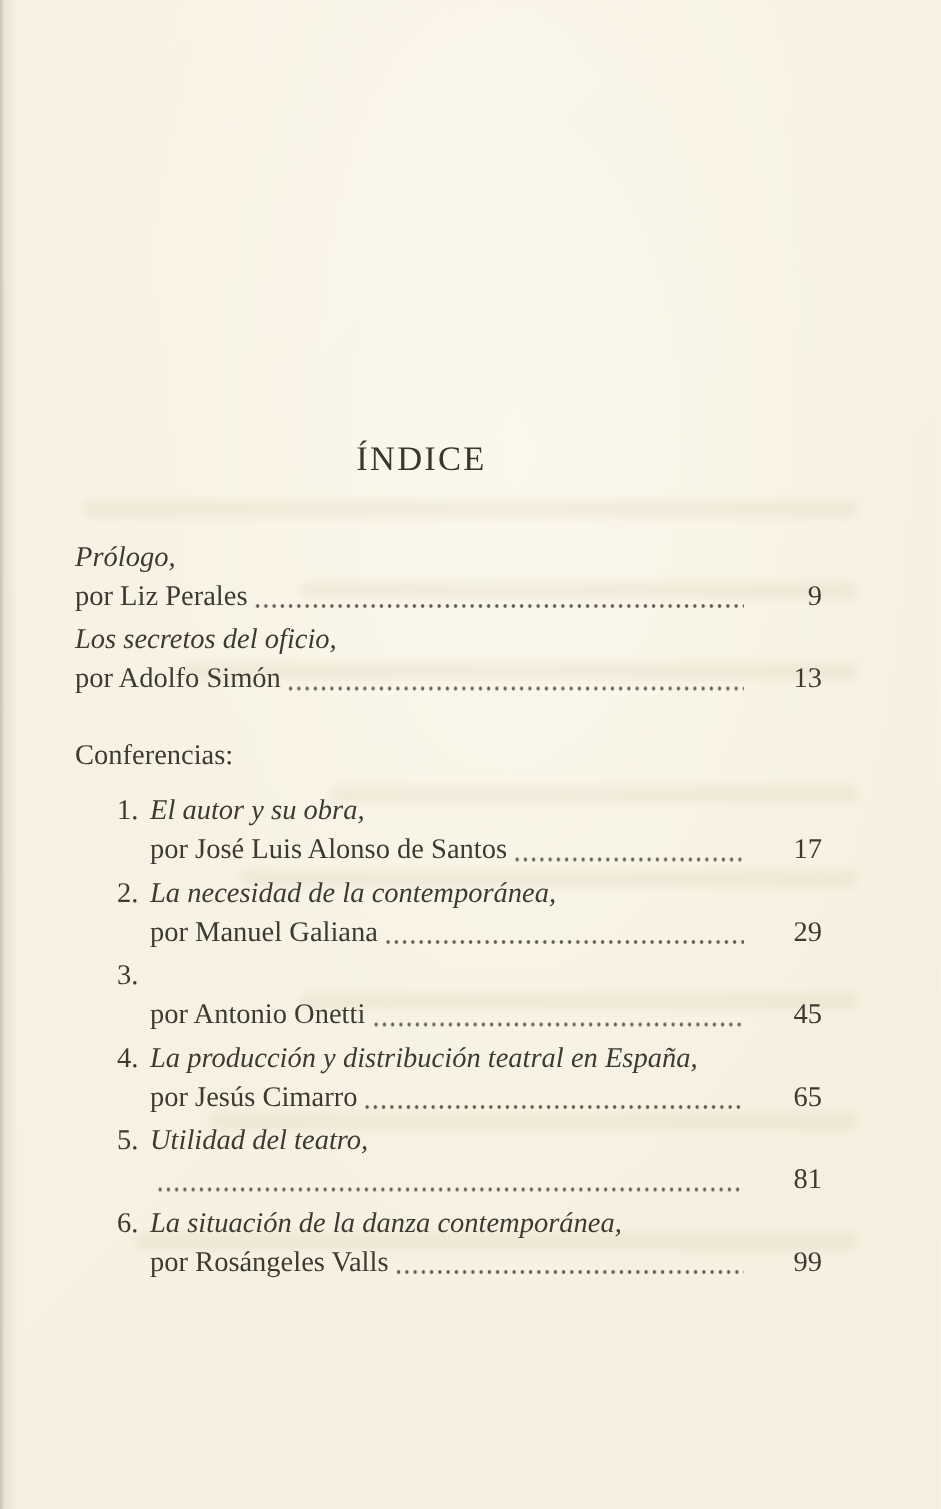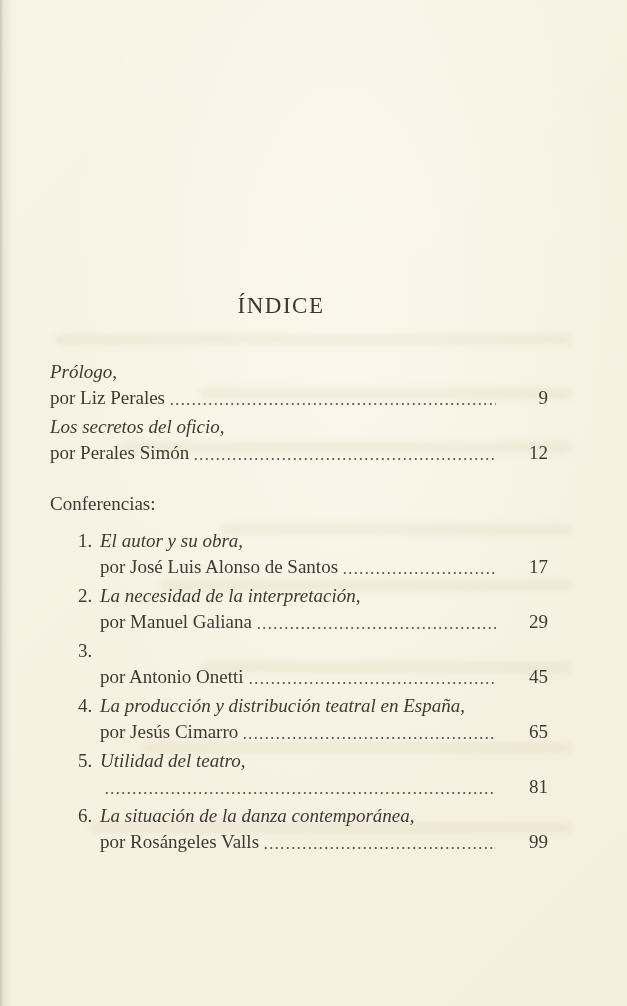--- a/index.html
+++ b/index.html
@@ -142,23 +142,23 @@
           <span class="dots"></span>
           <span class="pagenum">9</span>
         </div>
       </div>
 
       <div class="entry">
         <div class="line">
           <span class="ital">Los secretos del oficio,</span>
         </div>
         <div class="line">
-          <span>por Perales Simón</span>
-          <span class="dots"></span>
-          <span class="pagenum">12</span>
+          <span>por Adolfo Simón</span>
+          <span class="dots"></span>
+          <span class="pagenum">13</span>
         </div>
       </div>
 
     </div>
 
     <div class="section-heading">Conferencias:</div>
 
     <div class="lectures">
 
       <div class="lecture">
@@ -169,21 +169,21 @@
         <div class="line author-line">
           <span>por José Luis Alonso de Santos</span>
           <span class="dots"></span>
           <span class="pagenum">17</span>
         </div>
       </div>
 
       <div class="lecture">
         <div class="line title-line">
           <span class="num">2.</span>
-          <span class="ital">La necesidad de la interpretación,</span>
+          <span class="ital">La necesidad de la contemporánea,</span>
         </div>
         <div class="line author-line">
           <span>por Manuel Galiana</span>
           <span class="dots"></span>
           <span class="pagenum">29</span>
         </div>
       </div>
 
       <div class="lecture">
         <div class="line title-line">

